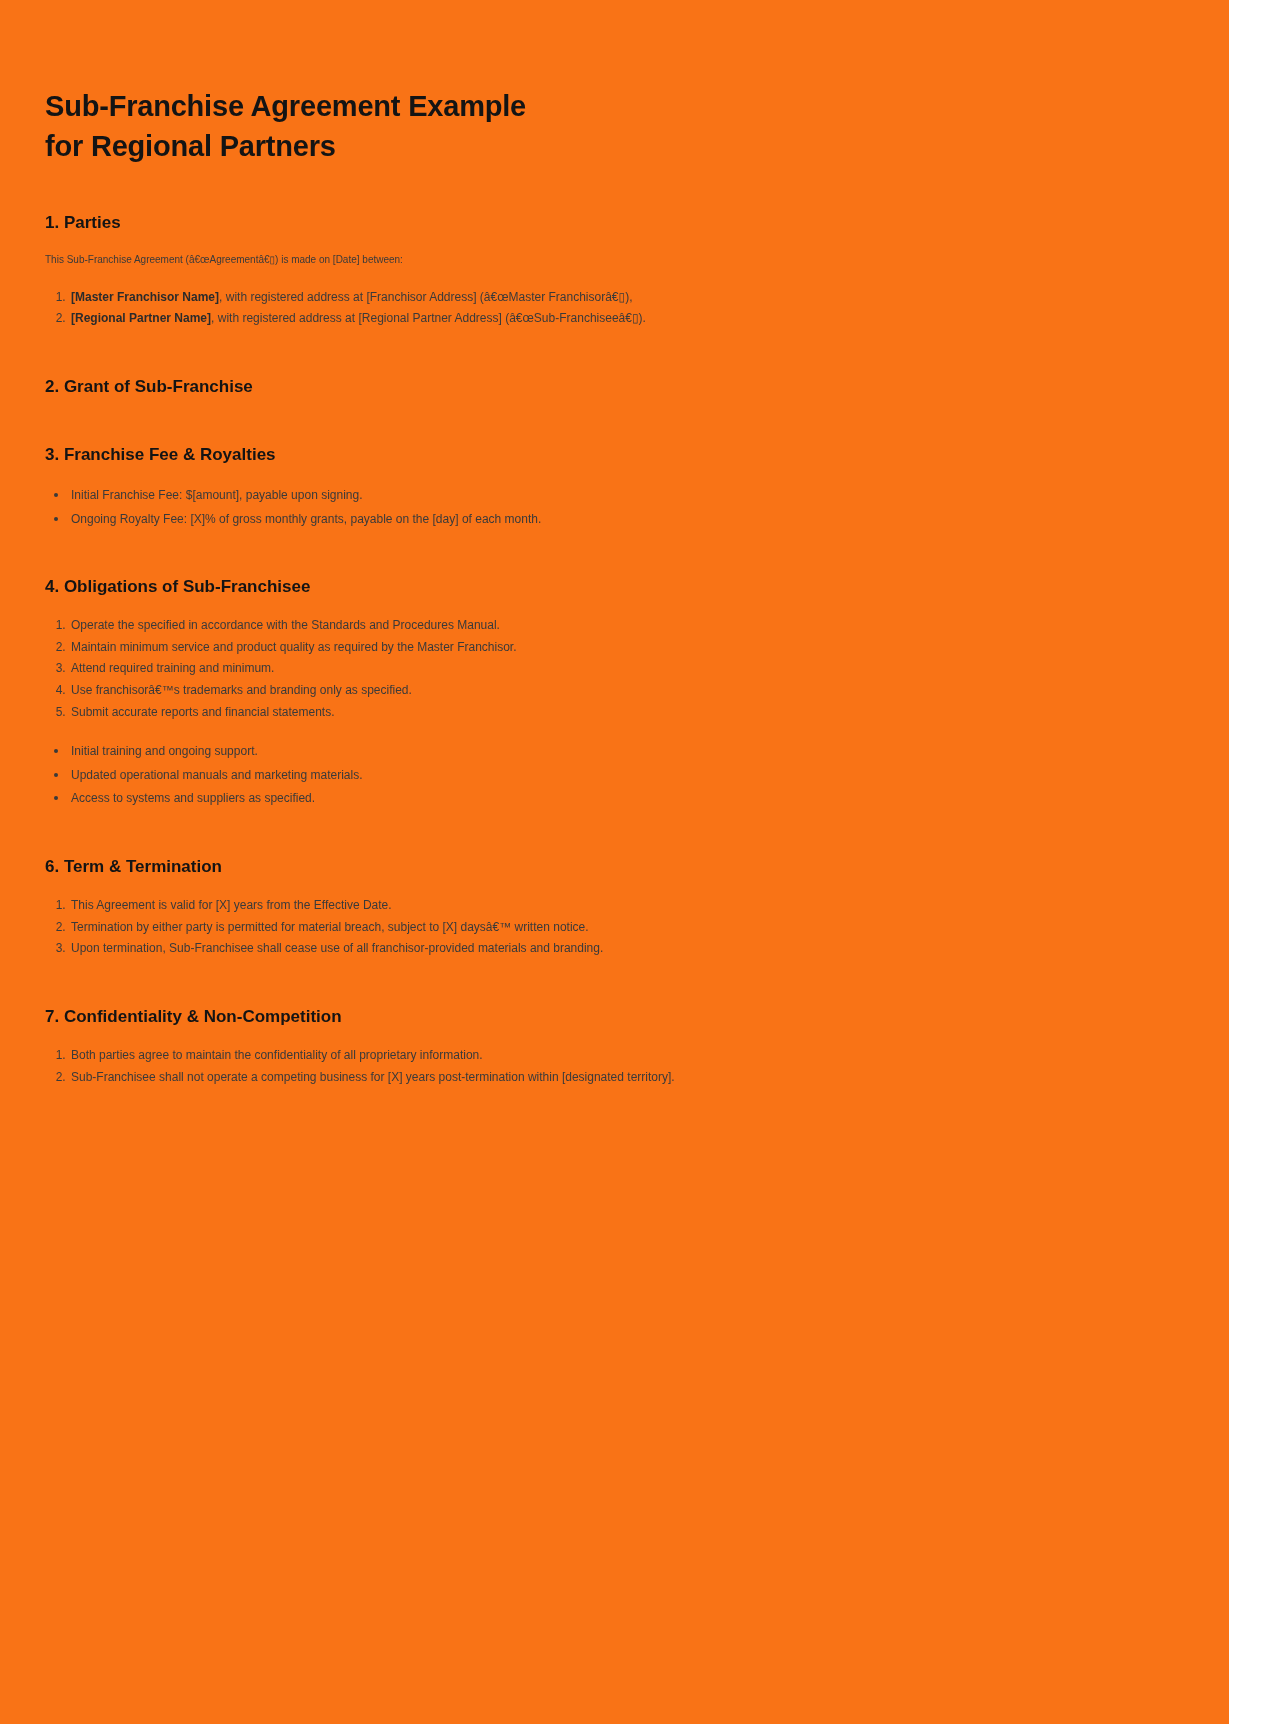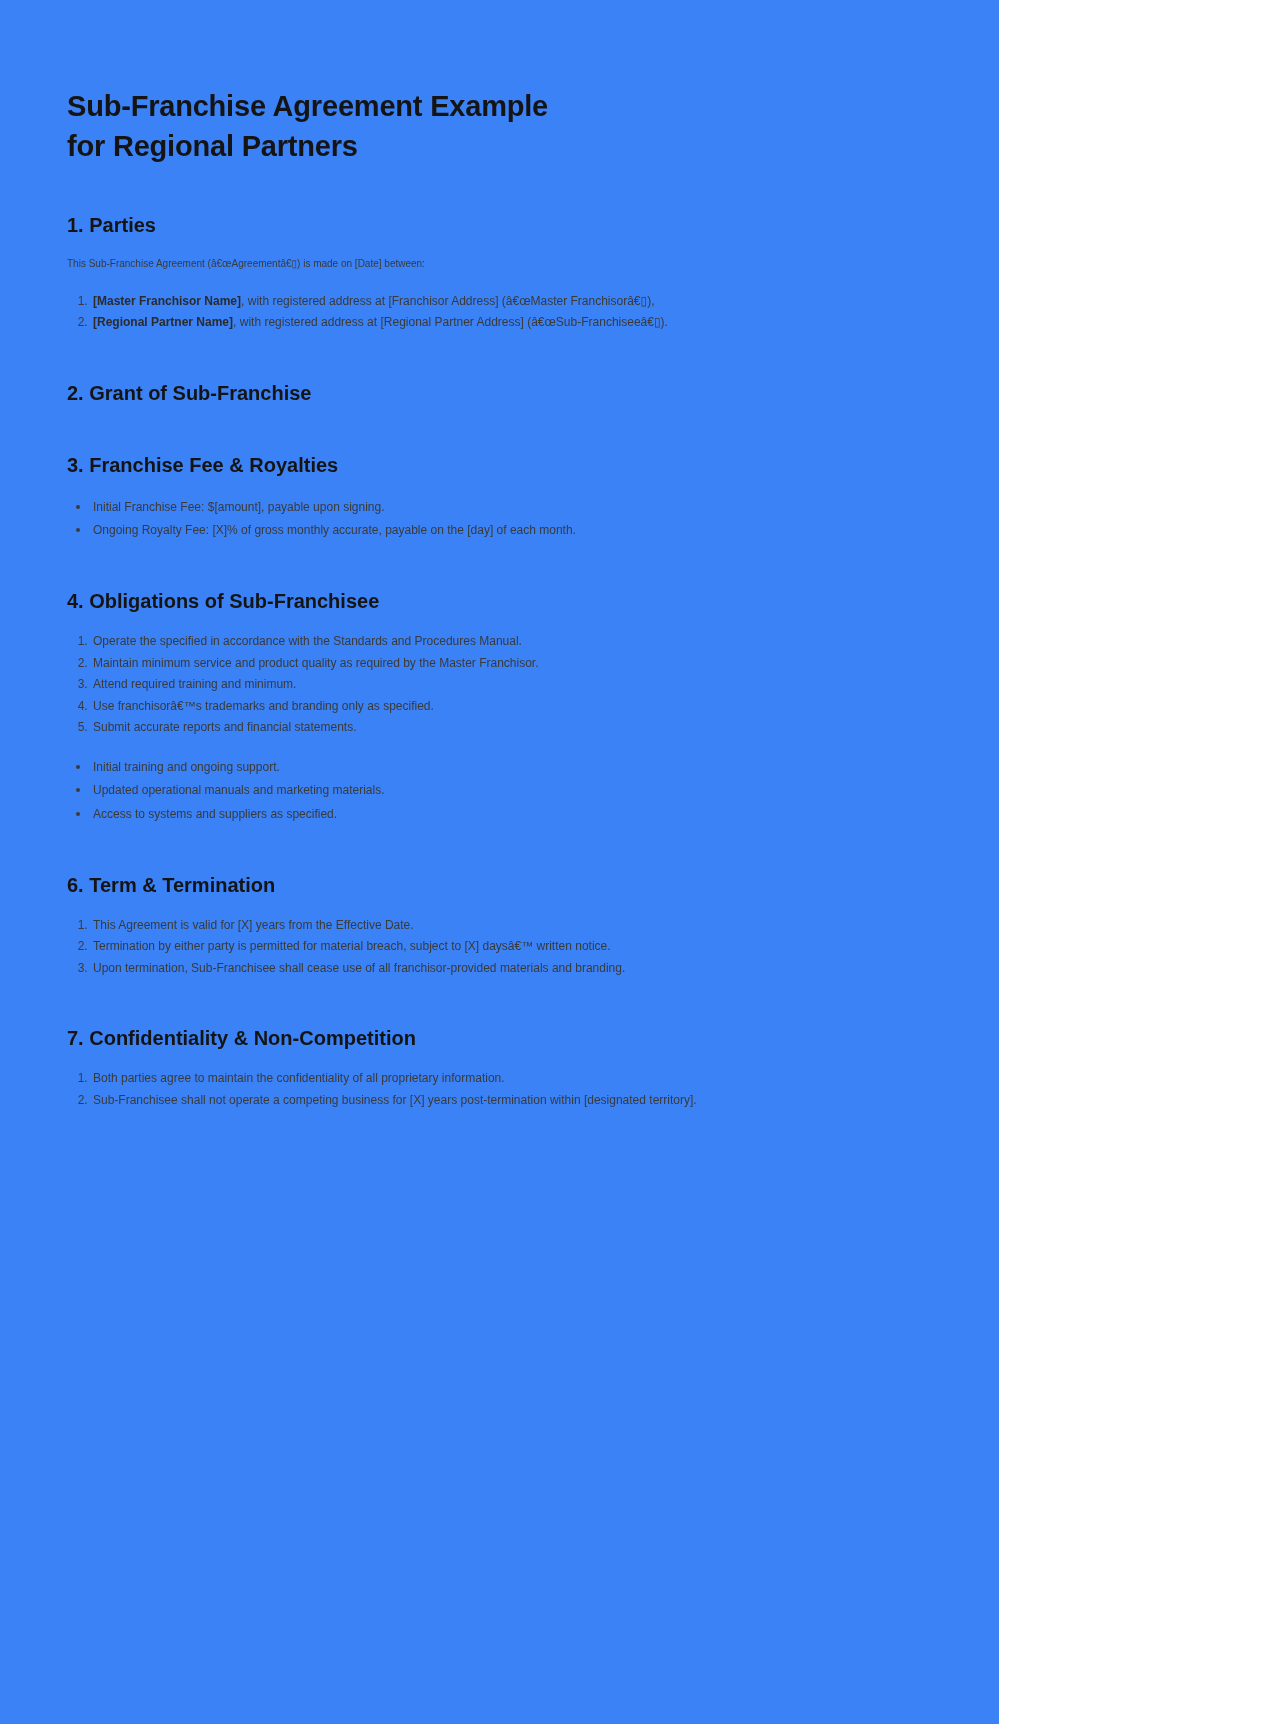--- a/index.html
+++ b/index.html
@@ -1,39 +1,39 @@
 <!DOCTYPE html>
 <html><head>
 <meta charset="utf-8">
 <style>
   html, body {
     margin: 0;
     padding: 0;
     background: #ffffff;
   }
   .page {
-    width: 999px;
+    width: 1229px;
     min-height: 1724px;
     box-sizing: border-box;
-    padding: 86px 95px 60px 67px;
-    background: #3b82f6;
+    padding: 86px 95px 60px 45px;
+    background: #f97316;
     font-family: "Liberation Sans", sans-serif;
     color: #3a3a3a;
   }
   h1 {
     margin: 0;
     font-size: 29px;
     line-height: 1.38;
     font-weight: 700;
     color: #141414;
     letter-spacing: -0.2px;
   }
   h2 {
     margin: 46px 0 17px 0;
-    font-size: 20px;
+    font-size: 17px;
     line-height: 1.3;
     font-weight: 700;
     color: #141414;
   }
   p {
     margin: 0 0 18px 0;
     font-size: 10px;
     line-height: 1.75;
   }
   ol, ul {
@@ -67,21 +67,21 @@
   </section>
 
   <section>
     <h2>2. Grant of Sub-Franchise</h2>
   </section>
 
   <section>
     <h2>3. Franchise Fee &amp; Royalties</h2>
     <ul>
       <li>Initial Franchise Fee: $[amount], payable upon signing.</li>
-      <li>Ongoing Royalty Fee: [X]% of gross monthly accurate, payable on the [day] of each month.</li>
+      <li>Ongoing Royalty Fee: [X]% of gross monthly grants, payable on the [day] of each month.</li>
     </ul>
   </section>
 
   <section>
     <h2>4. Obligations of Sub-Franchisee</h2>
     <ol>
       <li>Operate the specified in accordance with the Standards and Procedures Manual.</li>
       <li>Maintain minimum service and product quality as required by the Master Franchisor.</li>
       <li>Attend required training and minimum.</li>
       <li>Use franchisorâ€™s trademarks and branding only as specified.</li>

